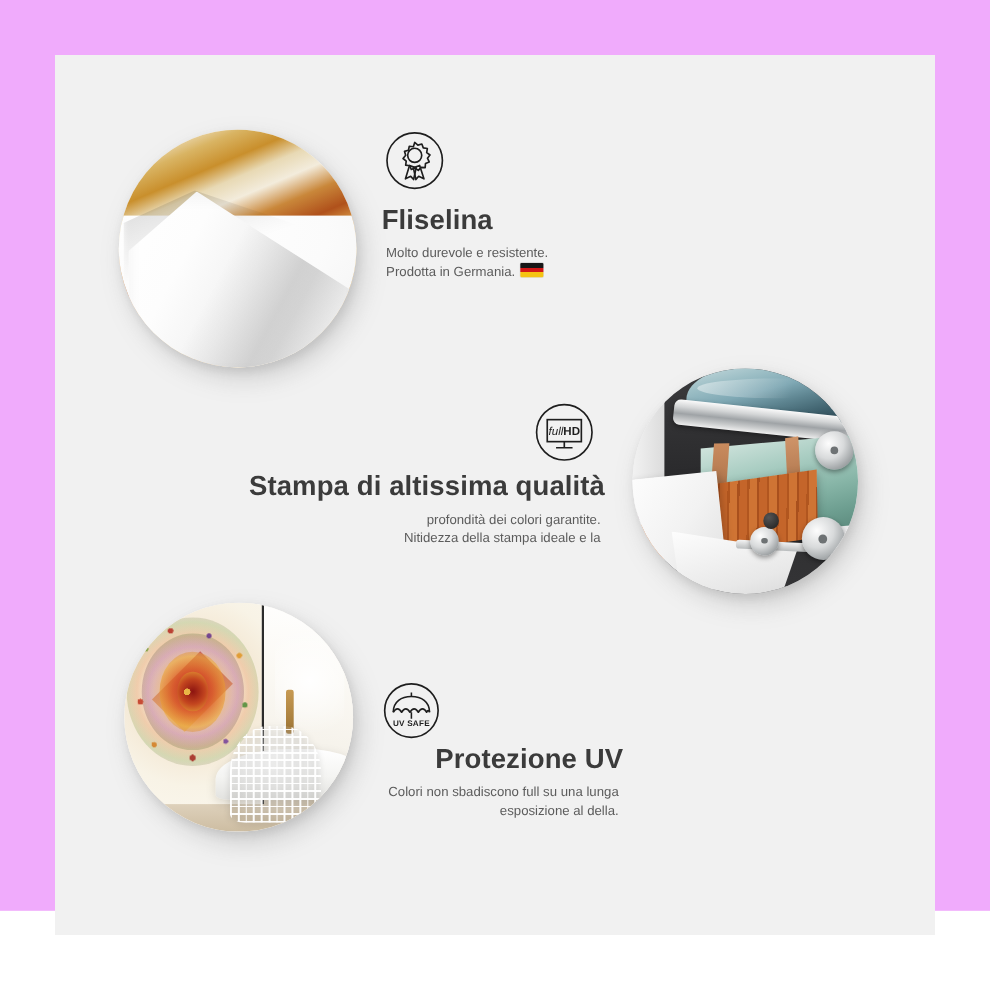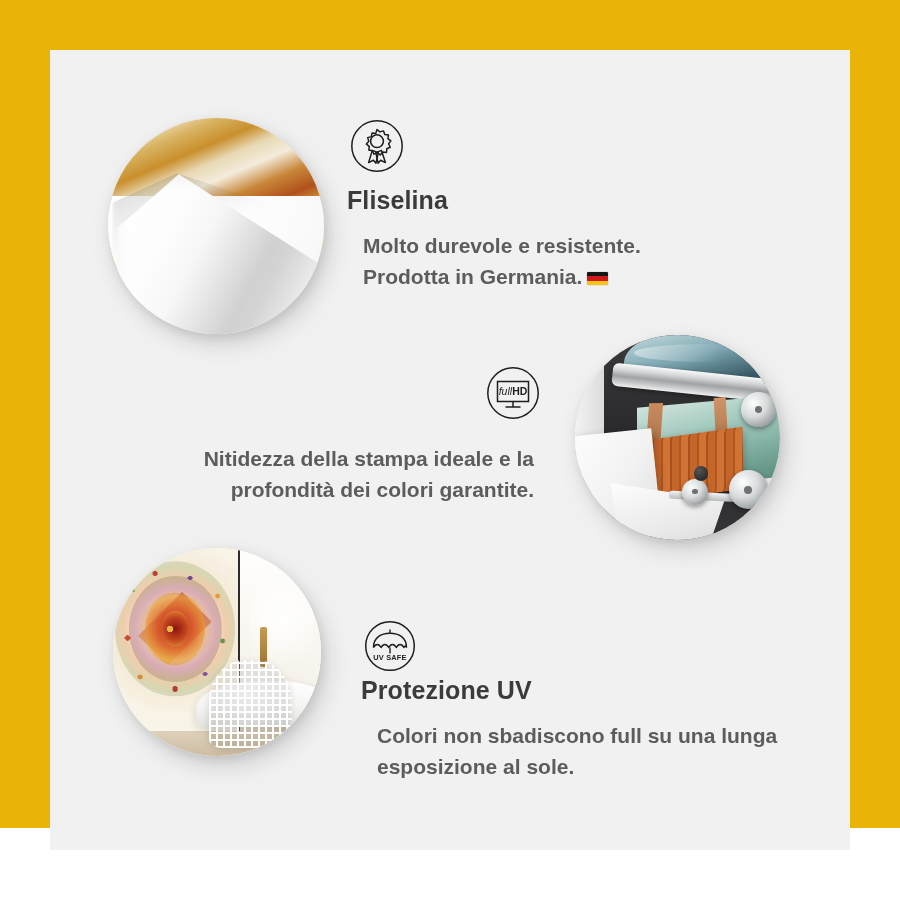--- a/index.html
+++ b/index.html
@@ -12,21 +12,21 @@
     height: 900px;
     overflow: hidden;
     font-family: "Liberation Sans", sans-serif;
     -webkit-font-smoothing: antialiased;
   }
 
   .page {
     position: relative;
     width: 900px;
     height: 828px;
-    background: #eab308;
+    background: #f0abfc;
   }
 
   
   .panel {
     position: absolute;
     left: 50px;
     top: 50px;
     width: 800px;
     height: 800px;
     background: #f1f1f1;
@@ -52,23 +52,23 @@
   .txt { position: absolute; }
   .txt h2 {
     margin: 0 0 7px 0;
     font-size: 25px;
     font-weight: 700;
     color: #3b3b3b;
     letter-spacing: 0.1px;
     line-height: 1.15;
   }
   .txt p {
-    margin: 16px;
-    font-size: 21px;
-    font-weight: 700;
+    margin: 4px;
+    font-size: 12px;
+    font-weight: 400;
     color: #5c5c5c;
     line-height: 1.47;
   }
   .txt .line { display: block; white-space: nowrap; }
 
   .flag {
     display: inline-block;
     width: 21px;
     height: 13px;
     vertical-align: -1px;
@@ -382,23 +382,24 @@
         <rect x="11.5" y="15.5" width="31" height="20" fill="none" stroke="#1e1e1e" stroke-width="1.5"></rect>
         <line x1="27" y1="35.5" x2="27" y2="41" stroke="#1e1e1e" stroke-width="1.5"></line>
         <line x1="19.5" y1="41" x2="34.5" y2="41" stroke="#1e1e1e" stroke-width="1.5"></line>
         <text x="27" y="29.2" text-anchor="middle" font-family="'Liberation Sans', sans-serif" font-size="10.5" fill="#1e1e1e">
           <tspan font-style="italic" font-weight="400">full</tspan><tspan font-weight="700">HD</tspan>
         </text>
       </svg>
     </div>
 
     <div class="txt" style="left:178px; top:428px; width:372px; text-align:right;">
+      <h2>Stampa di altissima qualità</h2>
       <p>
+        <span class="line">profondità dei colori garantite.</span>
         <span class="line">Nitidezza della stampa ideale e la</span>
-        <span class="line">profondità dei colori garantite.</span>
       </p>
     </div>
   </div>
 
   <div class="feature">
 
     <div class="photo-circle" style="left:113px; top:548px; width:208px; height:208px;">
       <div class="inner">
         <div class="iv">
           <div class="iv-window"></div>
@@ -412,36 +413,36 @@
             <div class="mz mz3"></div>
             <div class="mz mz4"></div>
             <div class="mz-dots"></div>
           </div>
           <div class="iv-table"></div>
           <div class="iv-chair"></div>
         </div>
       </div>
     </div>
 
-    <div class="badge" style="left:364px; top:620px;">
+    <div class="badge" style="left:348px; top:620px;">
       <svg width="52" height="52" viewBox="0 0 52 52">
         <circle cx="26" cy="26" r="24.3" fill="none" stroke="#1e1e1e" stroke-width="1.5"></circle>
         <line x1="26" y1="9.5" x2="26" y2="13.5" stroke="#1e1e1e" stroke-width="1.4"></line>
         <path d="M9.5 27.5 C9.5 17.6 17.0 13.2 26 13.2 C35.0 13.2 42.5 17.6 42.5 27.5" fill="none" stroke="#1e1e1e" stroke-width="1.5"></path>
         <path d="M9.5 27.5 C11.8 23.4 14.8 23.4 17.1 27.5
                  C19.4 23.4 22.4 23.4 24.7 27.5
                  C27.0 23.4 30.0 23.4 32.3 27.5
                  C34.6 23.4 37.6 23.4 39.9 27.5
                  C40.7 25.9 41.7 25.3 42.5 27.5" fill="none" stroke="#1e1e1e" stroke-width="1.5" stroke-linejoin="round"></path>
         <line x1="26" y1="27.5" x2="26" y2="33.5" stroke="#1e1e1e" stroke-width="1.4"></line>
         <text x="26" y="39.6" text-anchor="middle" font-family="'Liberation Sans', sans-serif" font-size="7.4" font-weight="700" letter-spacing="0.2" fill="#1e1e1e">UV SAFE</text>
       </svg>
     </div>
 
-    <div class="txt" style="left:361px; top:676px; text-align:left;">
+    <div class="txt" style="left:349px; top:676px; text-align:right;">
       <h2>Protezione UV</h2>
       <p>
         <span class="line">Colori non sbadiscono full su una lunga</span>
-        <span class="line">esposizione al sole.</span>
+        <span class="line">esposizione al della.</span>
       </p>
     </div>
   </div>
 </div>
 
 </body></html>

